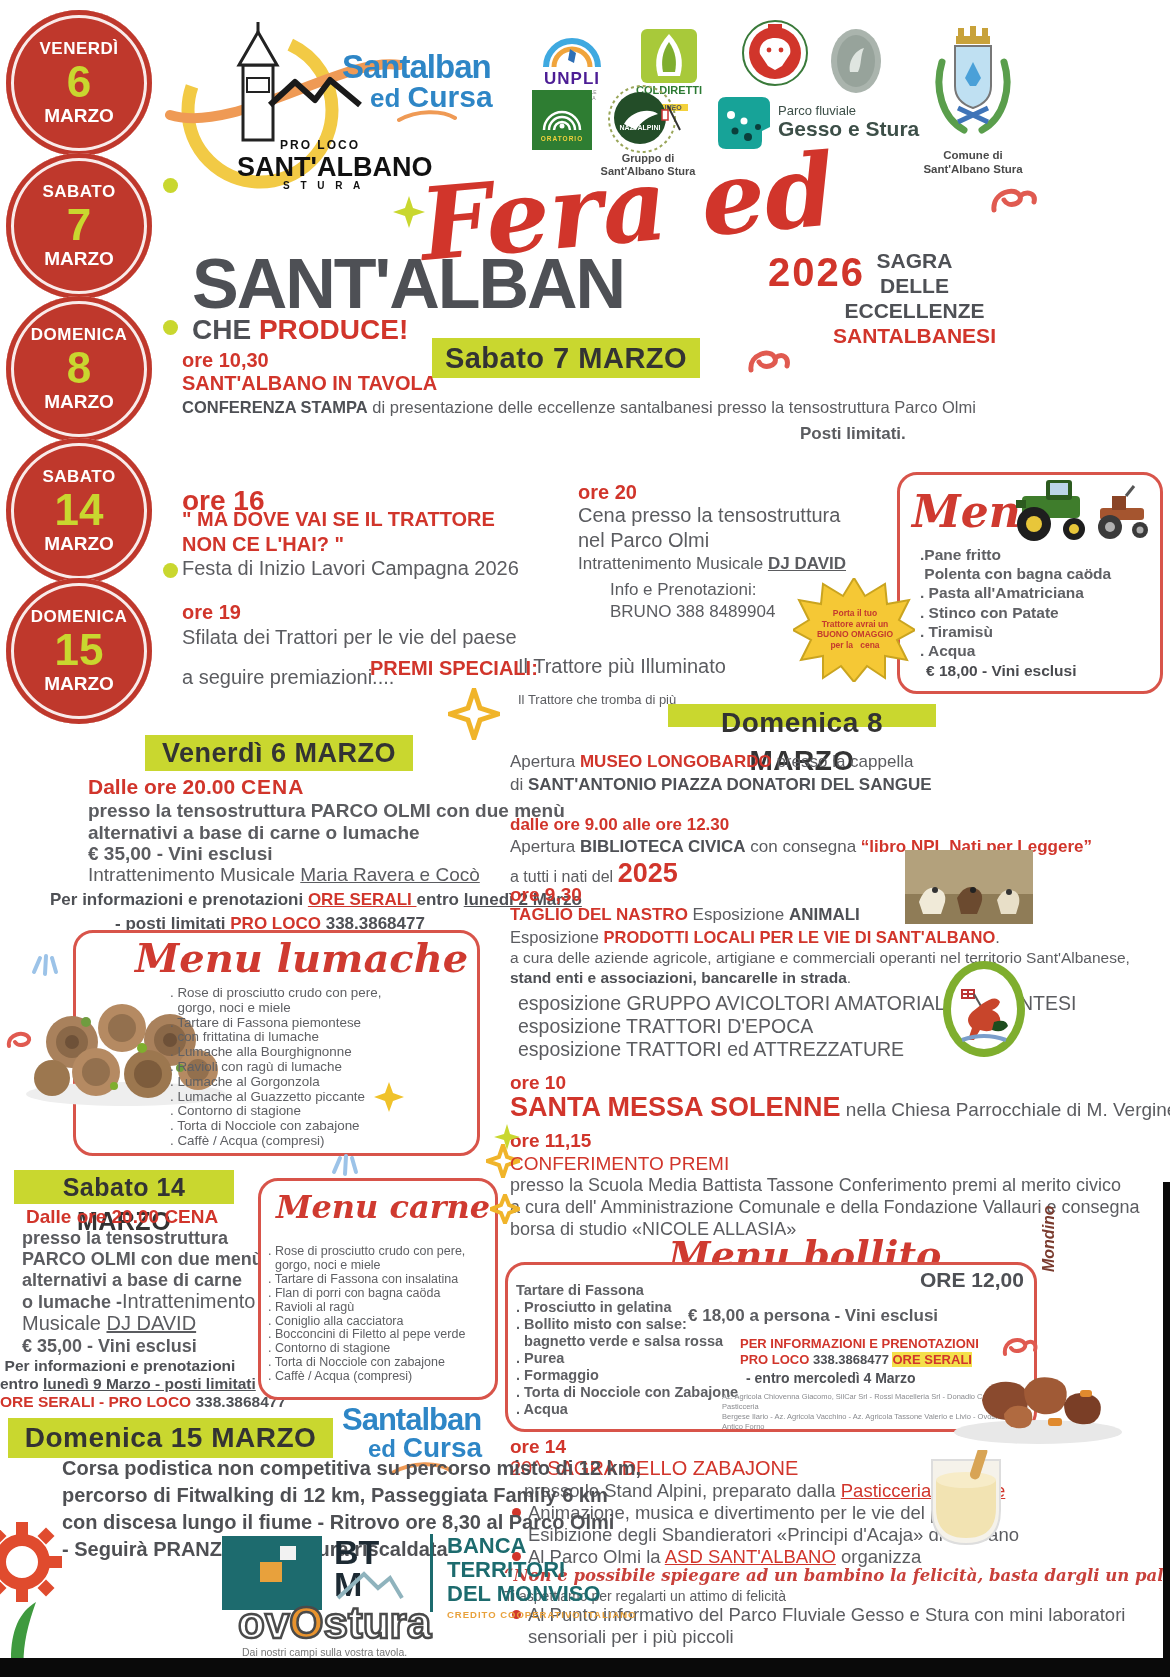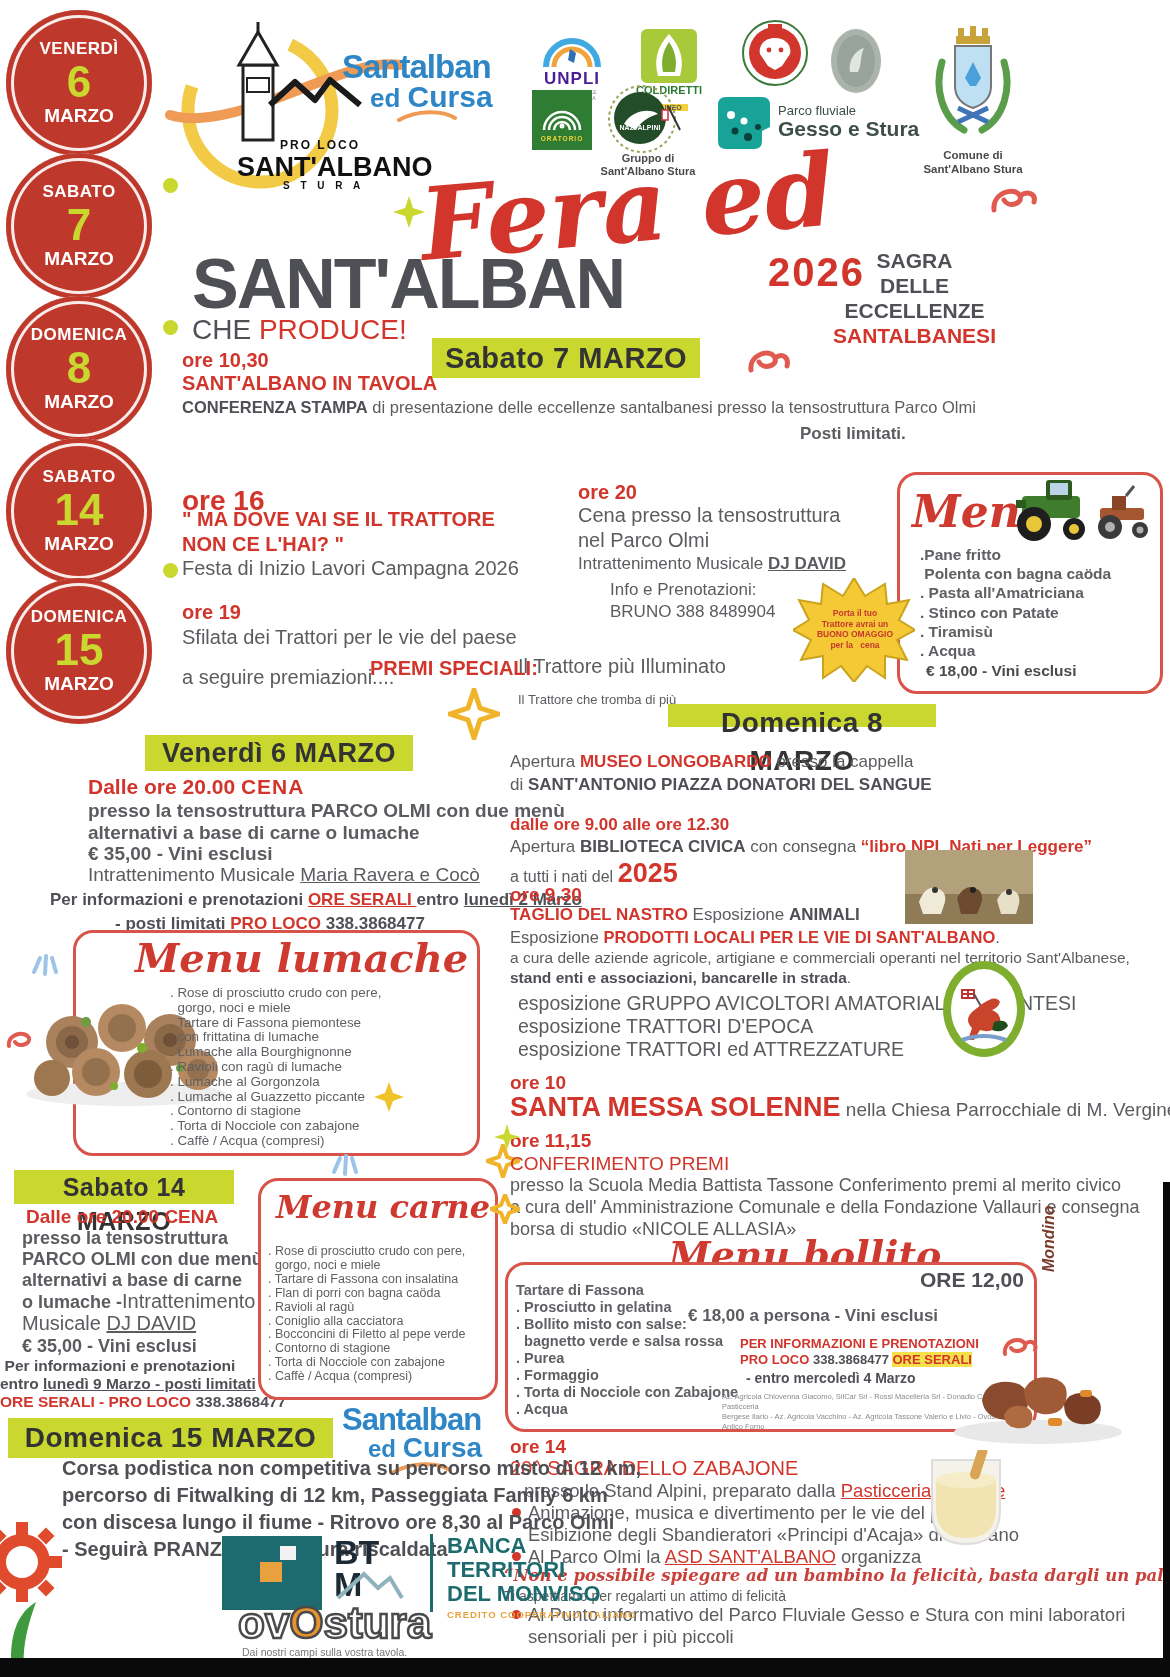--- a/index.html
+++ b/index.html
@@ -173,21 +173,21 @@
   <div class="t" style="left:192px;top:244px;font-size:70px;font-weight:700;color:var(--dark);letter-spacing:-2px">SANT'ALBAN</div>
   <div class="t" style="left:768px;top:250px;font-size:40px;font-weight:800;color:var(--red);letter-spacing:2px">2026</div>
   <div style="position:absolute;left:812px;top:248px;width:205px;text-align:center;font-weight:800;font-size:21px;line-height:25px;color:var(--dark)">
     <div>SAGRA</div>
     <div>DELLE ECCELLENZE</div>
     <div style="color:var(--red)">SANTALBANESI</div>
   </div>
   <svg style="position:absolute;left:990px;top:180px" width="48" height="42">
       <path d="M4 30 C2 12 26 6 30 16 C33 24 18 28 14 20 M30 16 C38 10 46 14 44 22" stroke="#e05a50" stroke-width="5" fill="none" stroke-linecap="round"></path>
     </svg>
-  <div class="t" style="left:192px;top:314px;font-size:28px;font-weight:400"><span style="color:var(--dark)">CHE </span><span style="color:var(--red)">PRODUCE!</span></div>
+  <div class="t" style="left:192px;top:314px;font-size:28px;font-weight:700"><span style="color:var(--dark)">CHE </span><span style="color:var(--red)">PRODUCE!</span></div>
 
   <div class="limebar" style="left:432px;top:338px;width:268px;height:40px;font-size:29px;line-height:40px">Sabato 7 MARZO</div>
   <svg style="position:absolute;left:745px;top:344px" width="46" height="38">
       <path d="M6 26 C4 10 26 4 30 14 C33 22 18 26 14 18 M30 14 C38 8 44 14 42 22" stroke="#e05a50" stroke-width="5" fill="none" stroke-linecap="round"></path>
     </svg>
 
   <div class="t timetag" style="left:182px;top:349px;font-size:20px">ore 10,30</div>
   <div class="t timetag" style="left:182px;top:372px;font-size:20px">SANT'ALBANO IN TAVOLA</div>
   <div class="t" style="left:182px;top:398px;font-size:16.5px"><span class="b dark">CONFERENZA STAMPA</span><span> di presentazione delle eccellenze  santalbanesi presso la tensostruttura Parco Olmi</span></div>
   <div class="t b" style="left:800px;top:424px;font-size:17px">Posti limitati.</div>

